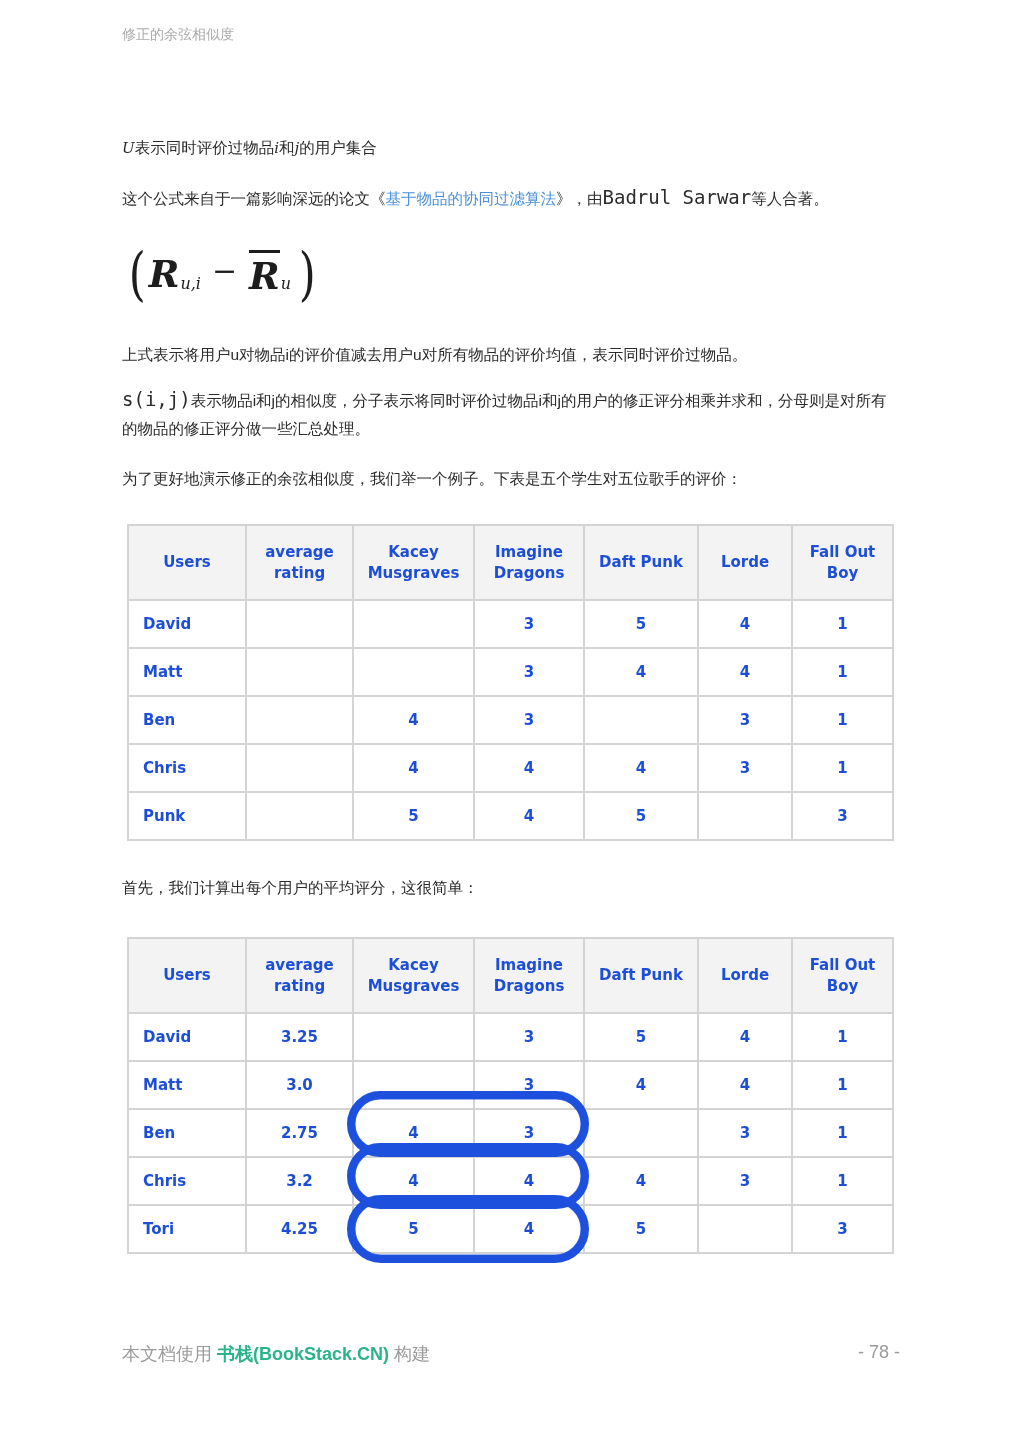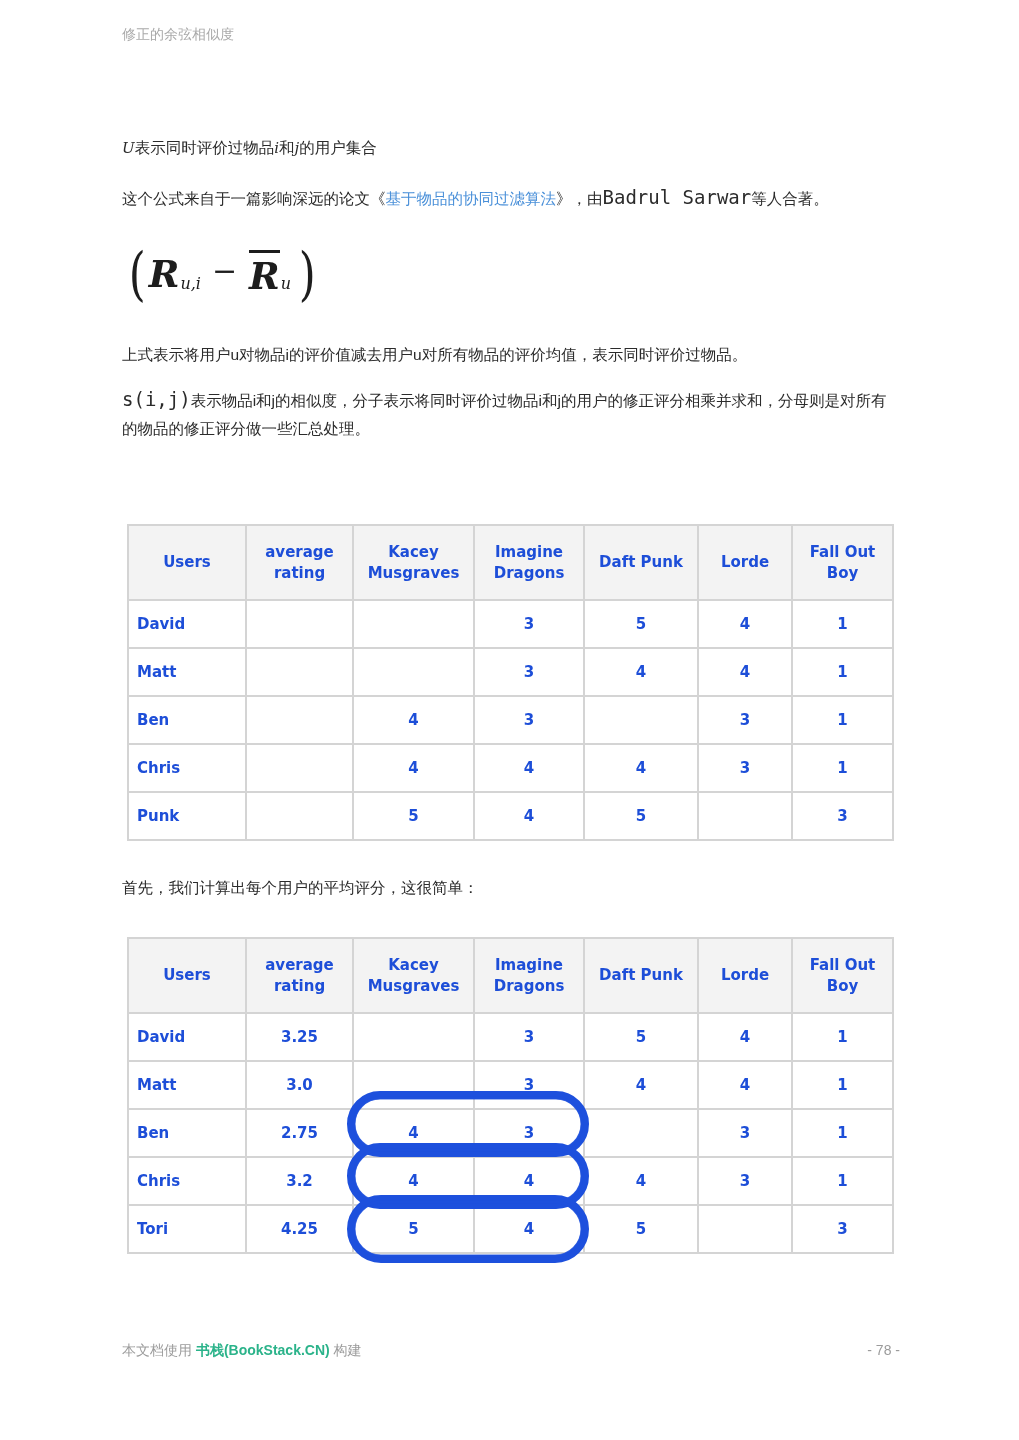--- a/index.html
+++ b/index.html
@@ -36,27 +36,27 @@
   table.rating {
     border-collapse:collapse; table-layout:fixed; width:765px;
     font-family:"DejaVu Sans", sans-serif; color:#1d4ed8;
   }
   table.rating th, table.rating td {
     border:2px solid #d4d4d4; text-align:center; vertical-align:middle;
     font-size:15px; font-weight:600;
   }
   table.rating th { background:#f3f3f3; height:75px; line-height:21px; padding:0 6px; }
   table.rating td { height:48px; background:#fff; }
-  table.rating td.name { text-align:left; padding-left:8px; }
+  table.rating td.name { text-align:left; padding-left:14px; }
 
   .pill-overlay { pointer-events:none; }
 
   .doc-footer {
     left:122px; top:1330px; width:778px; display:flex; justify-content:space-between;
-    font-size:14px; color:#9b9b9b;
+    font-size:18px; color:#9b9b9b;
   }
   .brand { color:#2bb38a; font-weight:bold; }
   .page-num { color:#9b9b9b; }
 </style>
 </head>
 <body>
 
 <div class="page">
 
   <div class="abs doc-header">修正的余弦相似度</div>
@@ -78,20 +78,21 @@
       <sub>u</sub>
     <span class="paren" style="margin-left:6px;">)</span>
   </div>
 
   <div class="abs para" style="top:329px;">上式表示将用户u对物品i的评价值减去用户u对所有物品的评价均值，表示同时评价过物品。</div>
 
   <div class="abs para" style="top:373px;">
     <span class="mono">s(i,j)</span><span>表示物品i和j的相似度，分子表示将同时评价过物品i和j的用户的修正评分相乘并求和，分母则是对所有的物品的修正评分做一些汇总处理。</span>
   </div>
 
+  <div class="abs para" style="top:453px;">为了更好地演示修正的余弦相似度，我们举一个例子。下表是五个学生对五位歌手的评价：</div>
 
   <div class="abs rating-table-wrap" style="top:512px;">
     <table class="rating" id="ratings-table">
       <colgroup>
         <col style="width:118px">
           <col style="width:107px">
           <col style="width:121px">
         <col style="width:110px">
           <col style="width:114px">
           <col style="width:94px">

